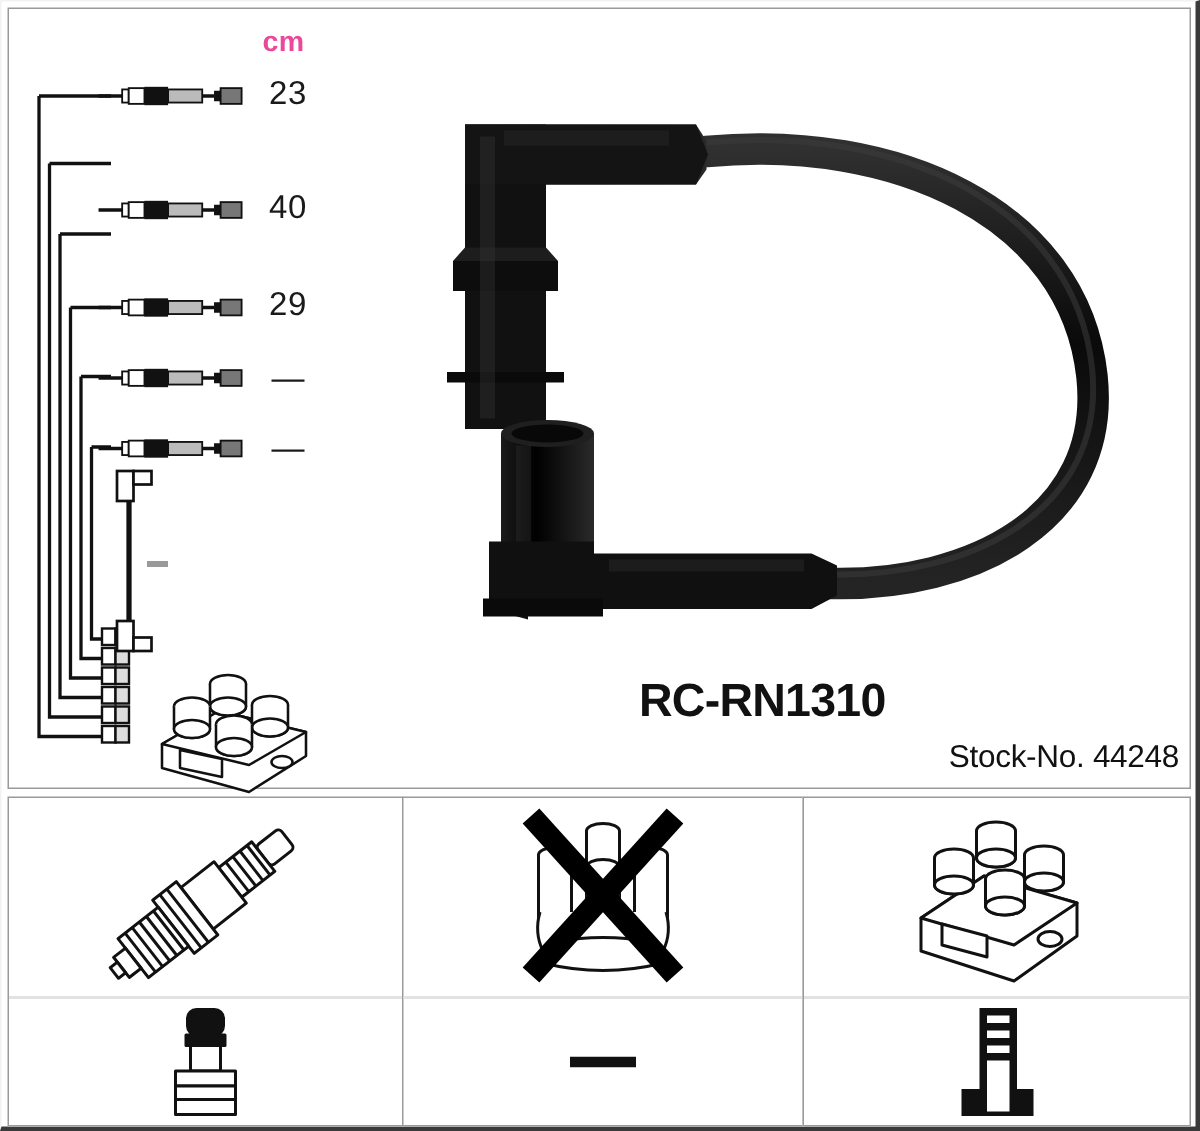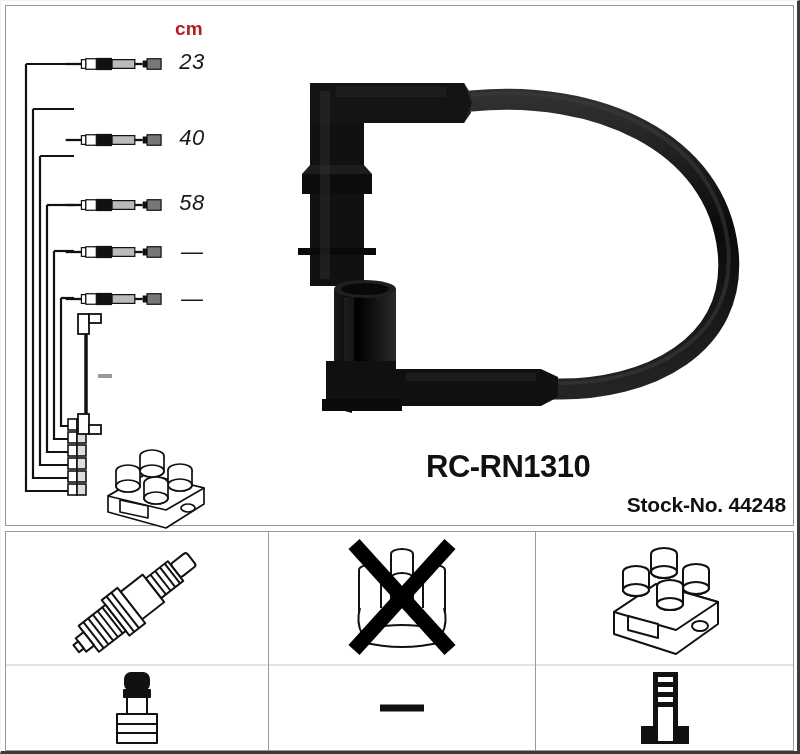--- a/index.html
+++ b/index.html
@@ -23,51 +23,51 @@
   
   #main-panel{
     position:absolute;left:4px;top:4px;width:789px;height:521px;
     border:1px solid #9a9a9a;
     box-sizing:border-box;
     background:#fff;
   }
 
   
   #length-table{position:absolute;left:0;top:0;width:230px;height:310px;}
-  .cable-row{position:absolute;left:0;width:230px;height:30px;font-style:italic;}
+  .cable-row{position:absolute;left:0;width:230px;height:30px;}
   .cable-draw{position:absolute;left:55px;top:8px;width:110px;height:14px;}
   .len-label{
     position:absolute;left:165px;top:0px;width:42px;
     text-align:center;
     font-size:22px;color:#1a1a1a;font-weight:400;
     letter-spacing:0.5px;
     font-family:"Liberation Sans",sans-serif;
   }
   .len-dash{
     position:absolute;left:165px;top:2px;width:42px;text-align:center;
     font-size:22px;color:#1a1a1a;
   }
   #cm-header{
     position:absolute;left:160px;top:12px;width:46px;
-    text-align:center;font-size:19px;font-weight:bold;color:#b91c1c;
+    text-align:center;font-size:19px;font-weight:bold;color:#ec4899;
     letter-spacing:0.3px;
   }
 
   
   #product-code{
     position:absolute;left:420px;top:443px;width:360px;
     text-align:left;
     font-size:31px;font-weight:bold;color:#111;
     letter-spacing:-0.5px;
     font-family:"Liberation Sans",sans-serif;
   }
   #stock-no{
     position:absolute;left:420px;top:487px;width:360px;
     text-align:right;
-    font-size:21px;font-weight:bold;color:#111;
+    font-size:21px;font-weight:normal;color:#111;
     letter-spacing:-0.2px;
     font-family:"Liberation Sans",sans-serif;
   }
 
   
   .icon-panel{
     position:absolute;top:530px;height:220px;
     border:1px solid #9a9a9a;
     box-sizing:border-box;
     background:#fff;
@@ -126,21 +126,21 @@
           <svg width="115" height="16" viewBox="0 0 115 16" class="cable-draw" style="left: 55px;">
             <line x1="0" y1="8" x2="18" y2="8" stroke="#111" stroke-width="2.6"></line>
             <rect x="18" y="3" width="5" height="10" fill="#fff" stroke="#111" stroke-width="1.4"></rect>
             <rect x="23" y="2" width="12" height="12" fill="#fff" stroke="#111" stroke-width="1.4"></rect>
             <rect x="35" y="1" width="18" height="14" fill="#111"></rect>
             <rect x="53" y="3" width="26" height="10" fill="#bbb" stroke="#111" stroke-width="1.4"></rect>
             <line x1="79" y1="8" x2="88" y2="8" stroke="#111" stroke-width="2.6"></line>
             <rect x="88" y="4" width="5" height="8" fill="#111"></rect>
             <rect x="93" y="2" width="16" height="12" fill="#777" stroke="#111" stroke-width="1.4"></rect>
           </svg>
-          <div class="len-label">58</div>
+          <div class="len-label">29</div>
         </div>
         <div class="cable-row" style="top: 231px;">
           <svg width="115" height="16" viewBox="0 0 115 16" class="cable-draw" style="left: 55px;">
             <line x1="0" y1="8" x2="18" y2="8" stroke="#111" stroke-width="2.6"></line>
             <rect x="18" y="3" width="5" height="10" fill="#fff" stroke="#111" stroke-width="1.4"></rect>
             <rect x="23" y="2" width="12" height="12" fill="#fff" stroke="#111" stroke-width="1.4"></rect>
             <rect x="35" y="1" width="18" height="14" fill="#111"></rect>
             <rect x="53" y="3" width="26" height="10" fill="#bbb" stroke="#111" stroke-width="1.4"></rect>
             <line x1="79" y1="8" x2="88" y2="8" stroke="#111" stroke-width="2.6"></line>
             <rect x="88" y="4" width="5" height="8" fill="#111"></rect>

